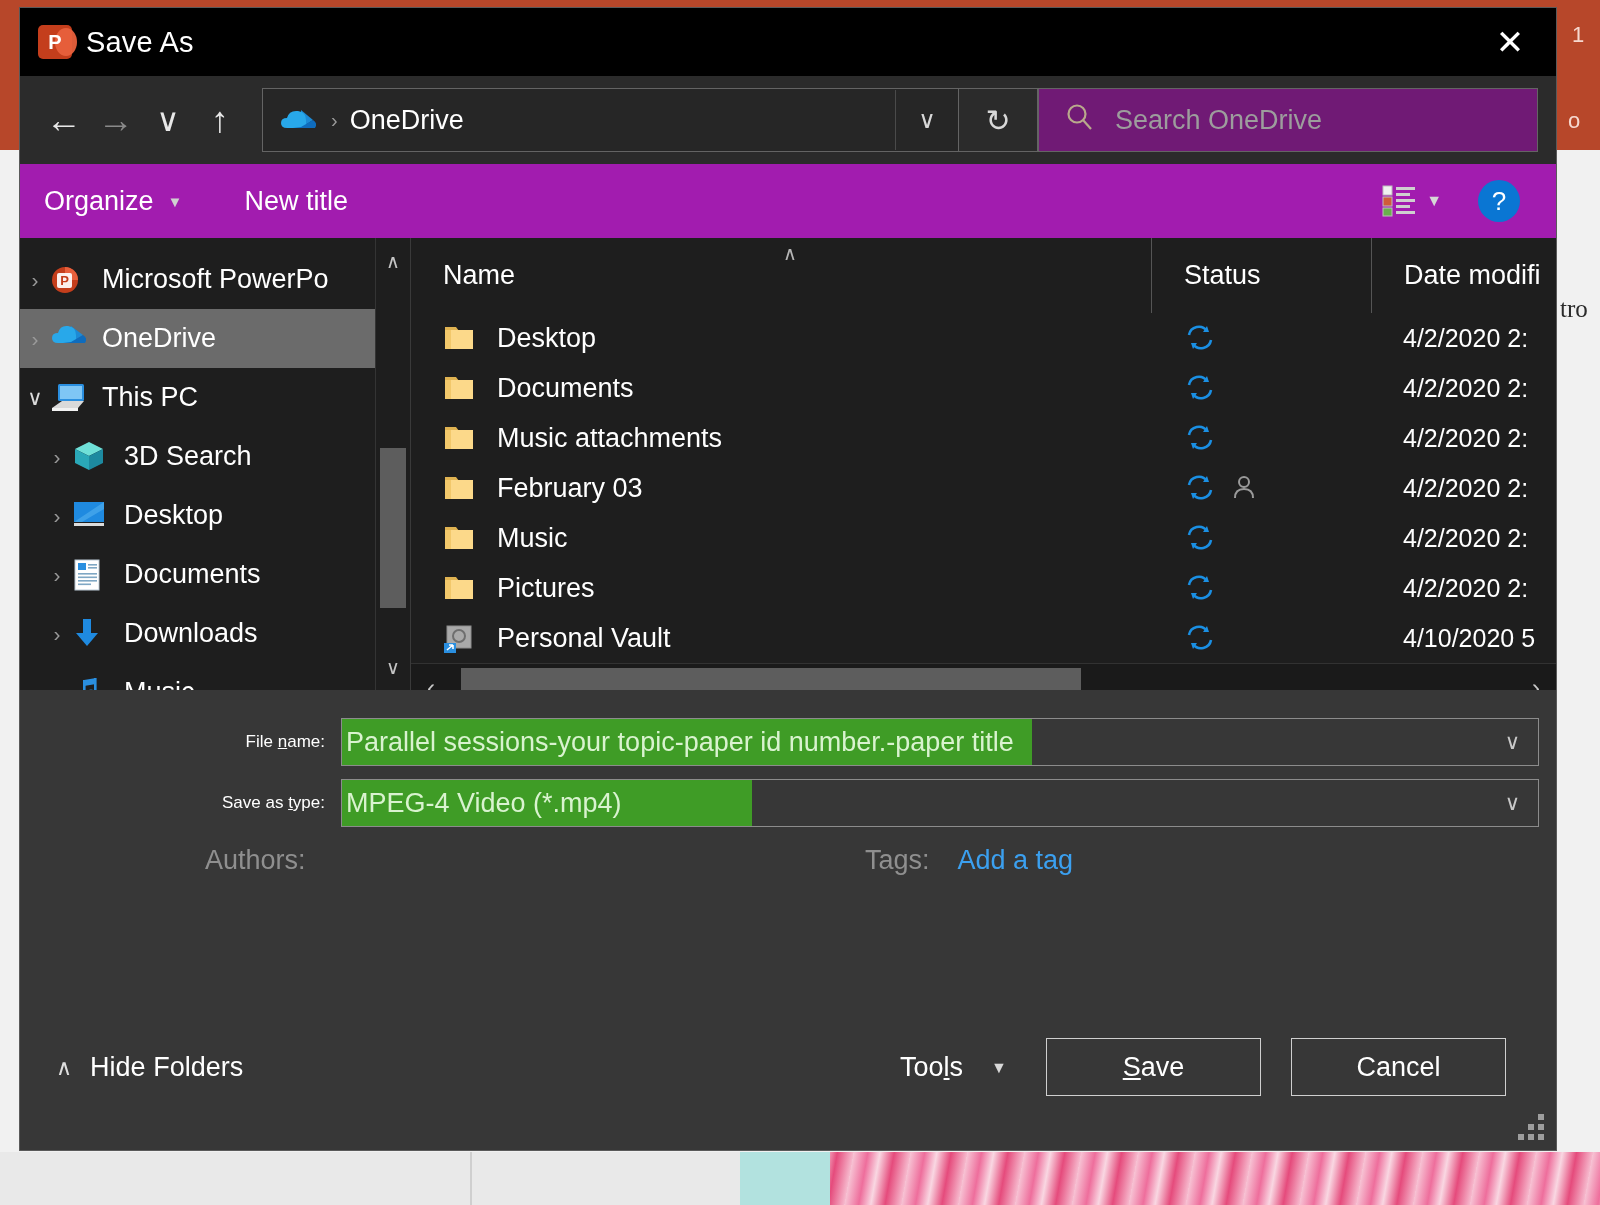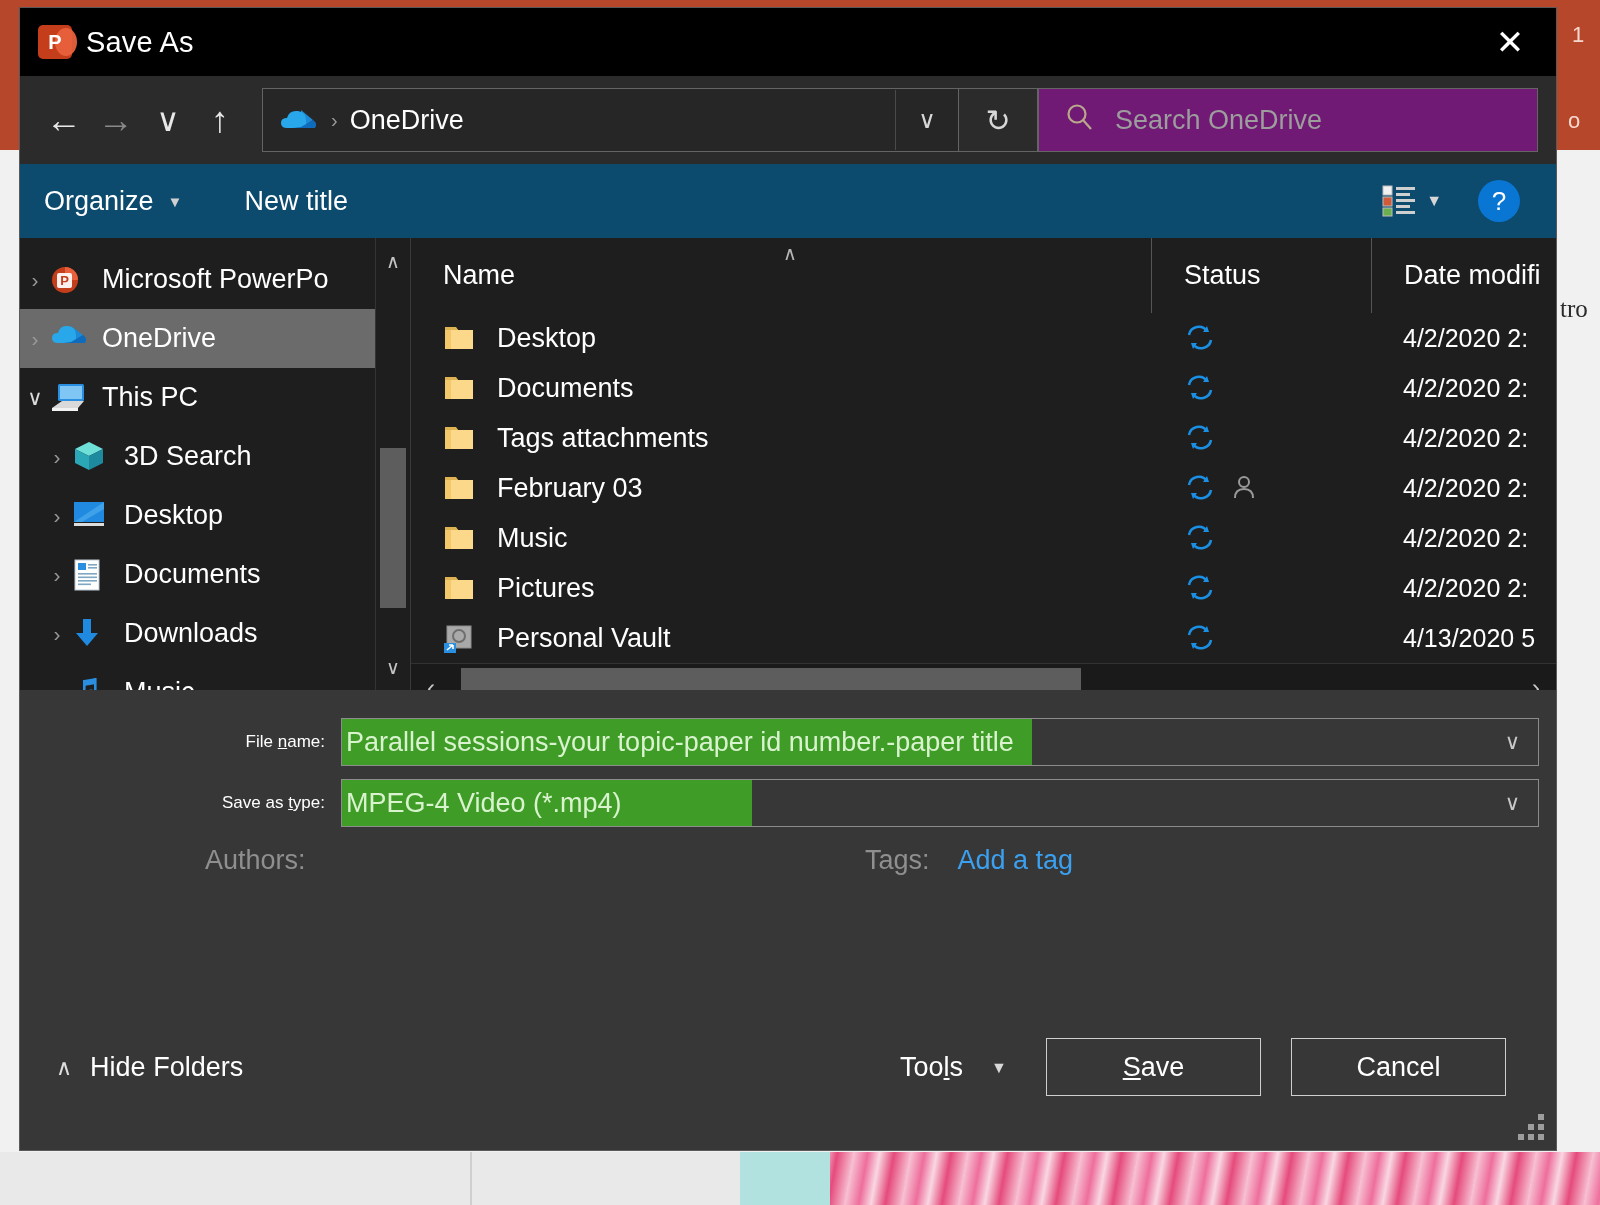--- a/index.html
+++ b/index.html
@@ -135,21 +135,21 @@
     width:498px; height:62px; flex:0 0 auto;
     border:1px solid #646464; background:#701a75;
     display:flex; align-items:center;
   }
   .search-glass { margin:0 18px 0 24px; flex:0 0 auto;}
   .search-placeholder { color:#9d9d9d; font-size:27px; }
 
   
   .cmdbar {
     height:74px; flex:0 0 auto; display:flex; align-items:center;
-    padding:0 24px; background:#0c4a6e;
+    padding:0 24px; background:#a21caf;
   }
   .cmd-item { color:#ffffff; font-size:27px; display:flex;align-items:center;}
   .cmd-caret { margin-left:14px; font-size:15px; color:#d0d0d0; }
   .cmd-spacer { flex:1 1 auto; }
   .view-icon { width:34px;height:32px; position:relative; margin-right:10px;}
   .view-caret { color:#d6d6d6; font-size:16px; margin-right:36px; }
   .help-btn {
     width:42px;height:42px;border-radius:50%;background:#0a76d3;
     color:#fff;font-size:26px;display:flex;align-items:center;justify-content:center;
     margin-right:12px;
@@ -493,21 +493,21 @@
             </div>
             <div class="fdate">4/2/2020 2:</div>
           </div>
           <div class="frow">
             <div class="fname">
               <span class="folder-ico"><svg width="34" height="28" viewBox="0 0 34 28">
                   <path d="M2 3 L13 3 L16 7 L2 7 Z" fill="#e0b352"></path>
                   <path d="M2 6 L30 6 L30 25 L2 25 Z" fill="#fcd98a"></path>
                   <path d="M2 6 L8 6 L8 25 L2 25 Z" fill="#f2c86b"></path>
                 </svg></span>
-              <span class="fname-txt">Tags attachments</span>
+              <span class="fname-txt">Music attachments</span>
             </div>
             <div class="fstatus">
               <span class="" style="display: inline-flex;">
                 <svg width="34" height="30" viewBox="0 0 34 30">
                   <path d="M6 12 A10 10 0 0 1 24 8" stroke="#1a8fe3" stroke-width="2.6" fill="none"></path>
                   <path d="M24 3 L26 9 L20 9 Z" fill="#1a8fe3"></path>
                   <path d="M28 17 A10 10 0 0 1 10 21" stroke="#1a8fe3" stroke-width="2.6" fill="none"></path>
                   <path d="M10 26 L8 20 L14 20 Z" fill="#1a8fe3"></path>
                 </svg>
               </span>
@@ -596,21 +596,21 @@
             <div class="fstatus">
               <span class="" style="display: inline-flex;">
                 <svg width="34" height="30" viewBox="0 0 34 30">
                   <path d="M6 12 A10 10 0 0 1 24 8" stroke="#1a8fe3" stroke-width="2.6" fill="none"></path>
                   <path d="M24 3 L26 9 L20 9 Z" fill="#1a8fe3"></path>
                   <path d="M28 17 A10 10 0 0 1 10 21" stroke="#1a8fe3" stroke-width="2.6" fill="none"></path>
                   <path d="M10 26 L8 20 L14 20 Z" fill="#1a8fe3"></path>
                 </svg>
               </span>
             </div>
-            <div class="fdate">4/13/2020 5</div>
+            <div class="fdate">4/10/2020 5</div>
           </div>
         </div>
       <div class="hscroll">
         <div class="hs-arrow">‹</div>
         <div class="hs-track">
           <div class="hs-thumb"></div>
         </div>
         <div class="hs-arrow">›</div>
       </div>
     </div>

